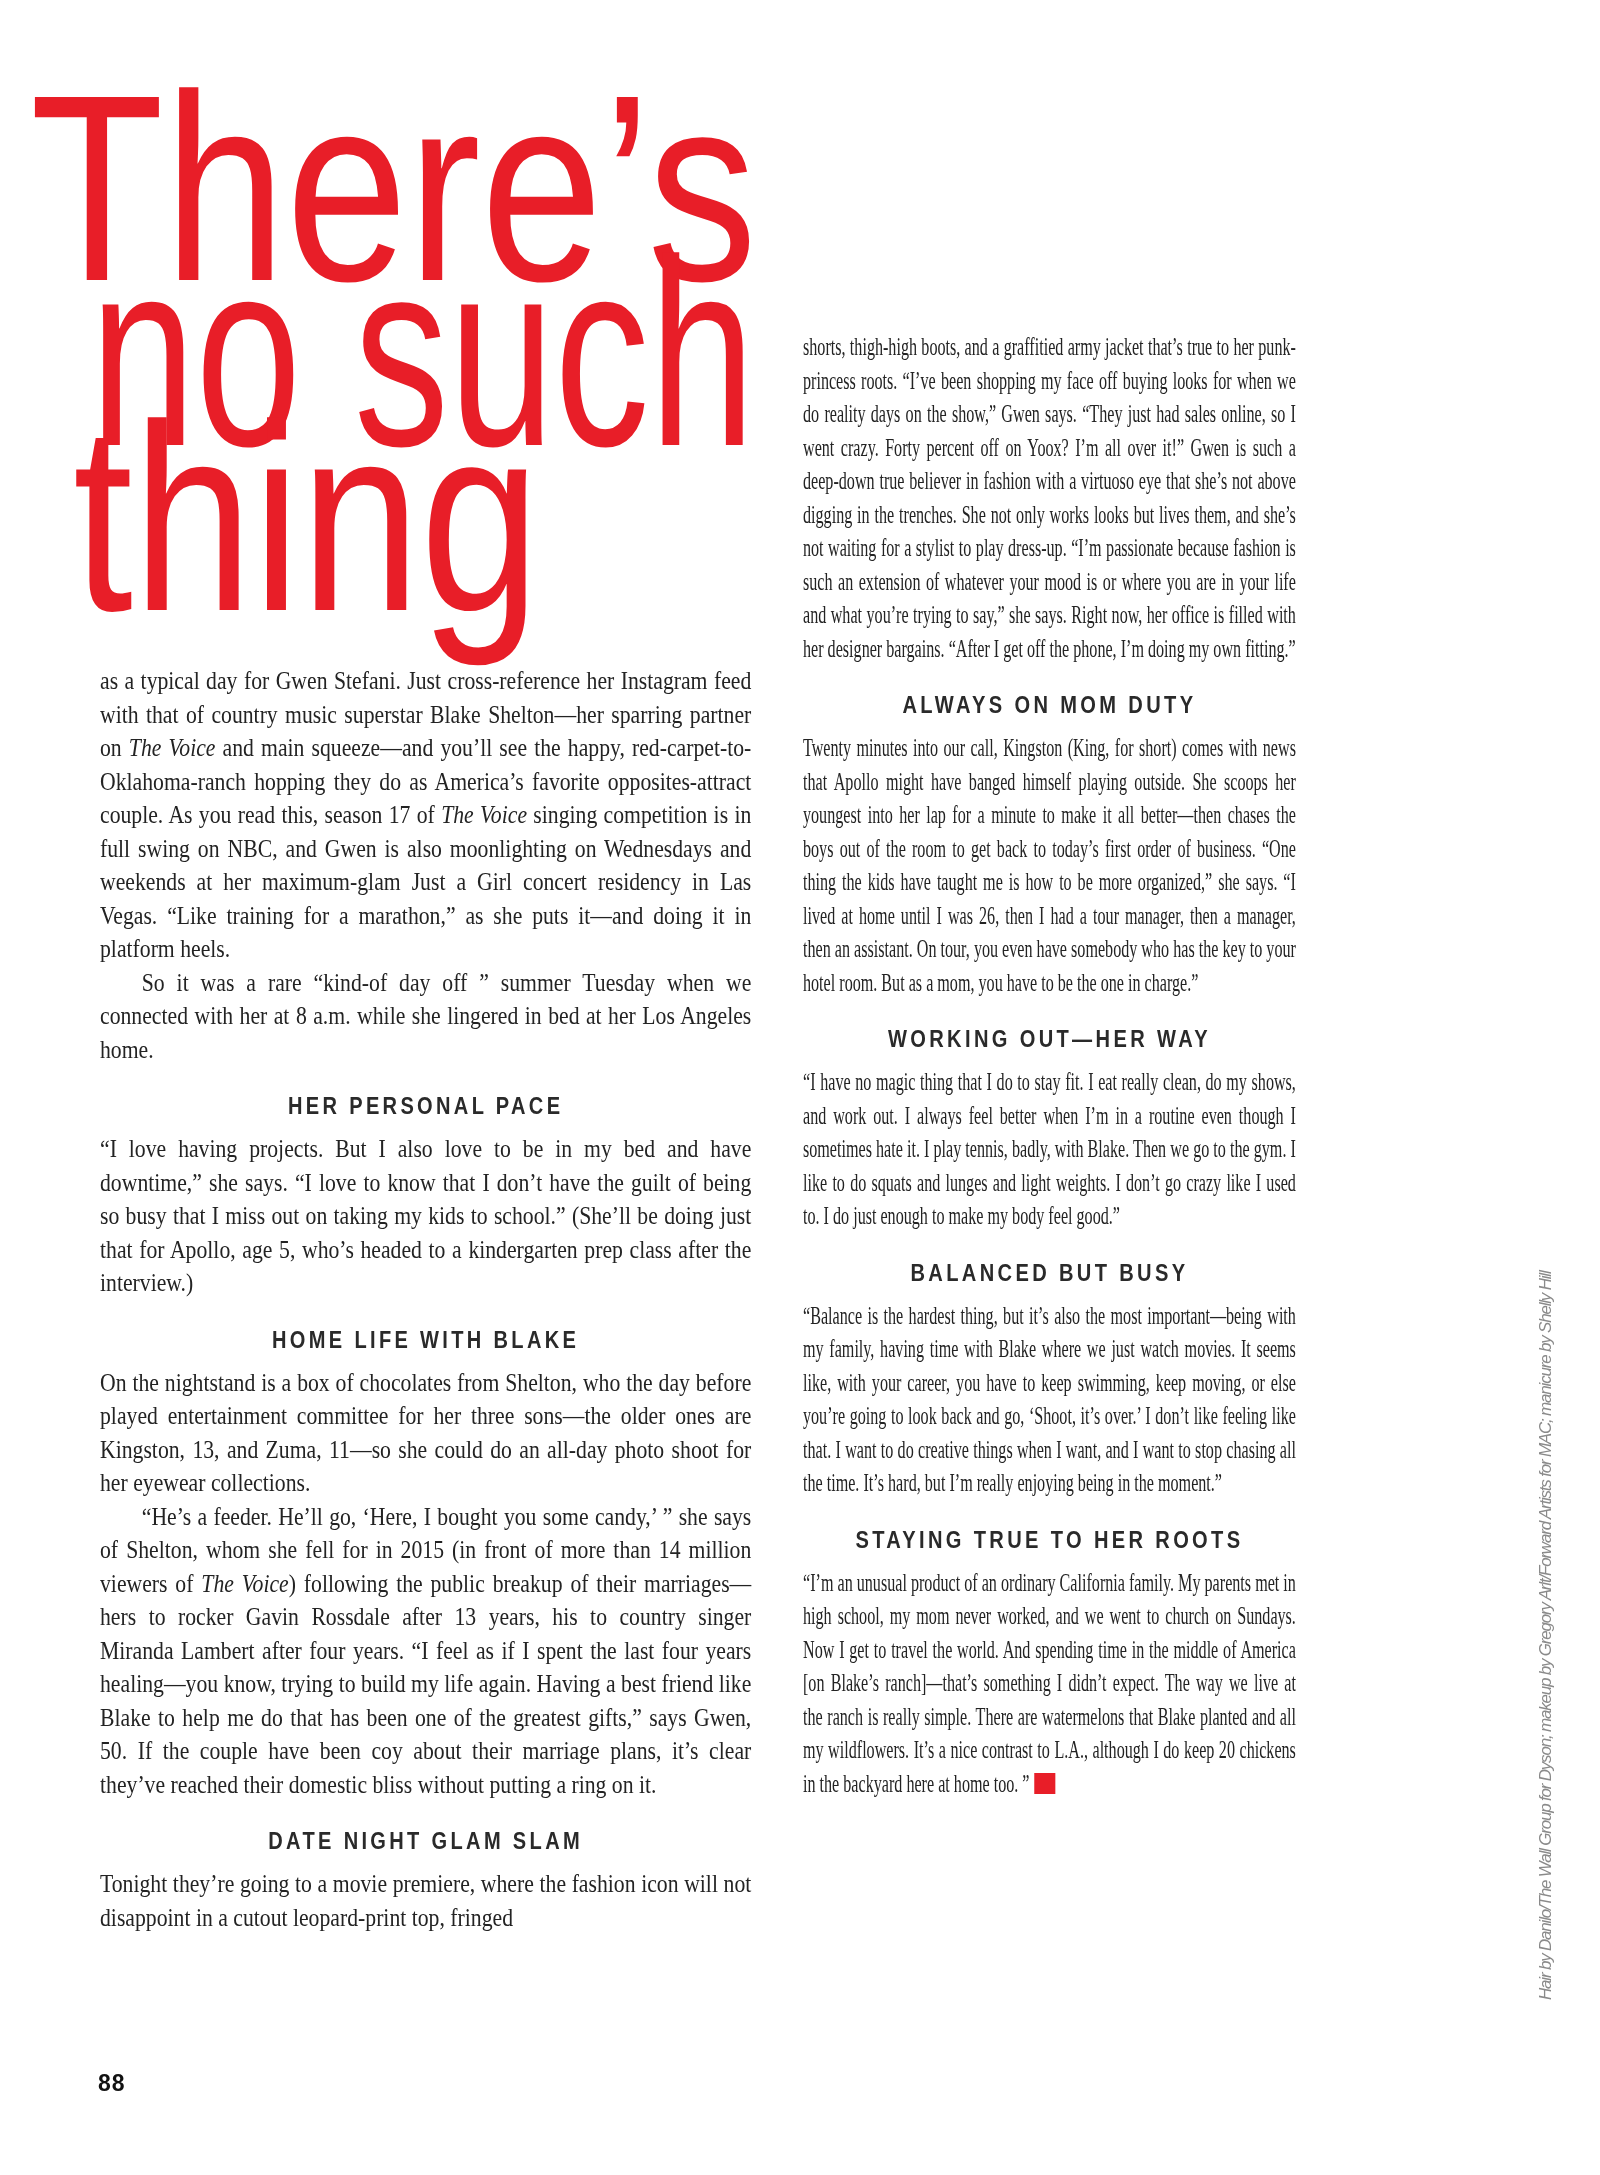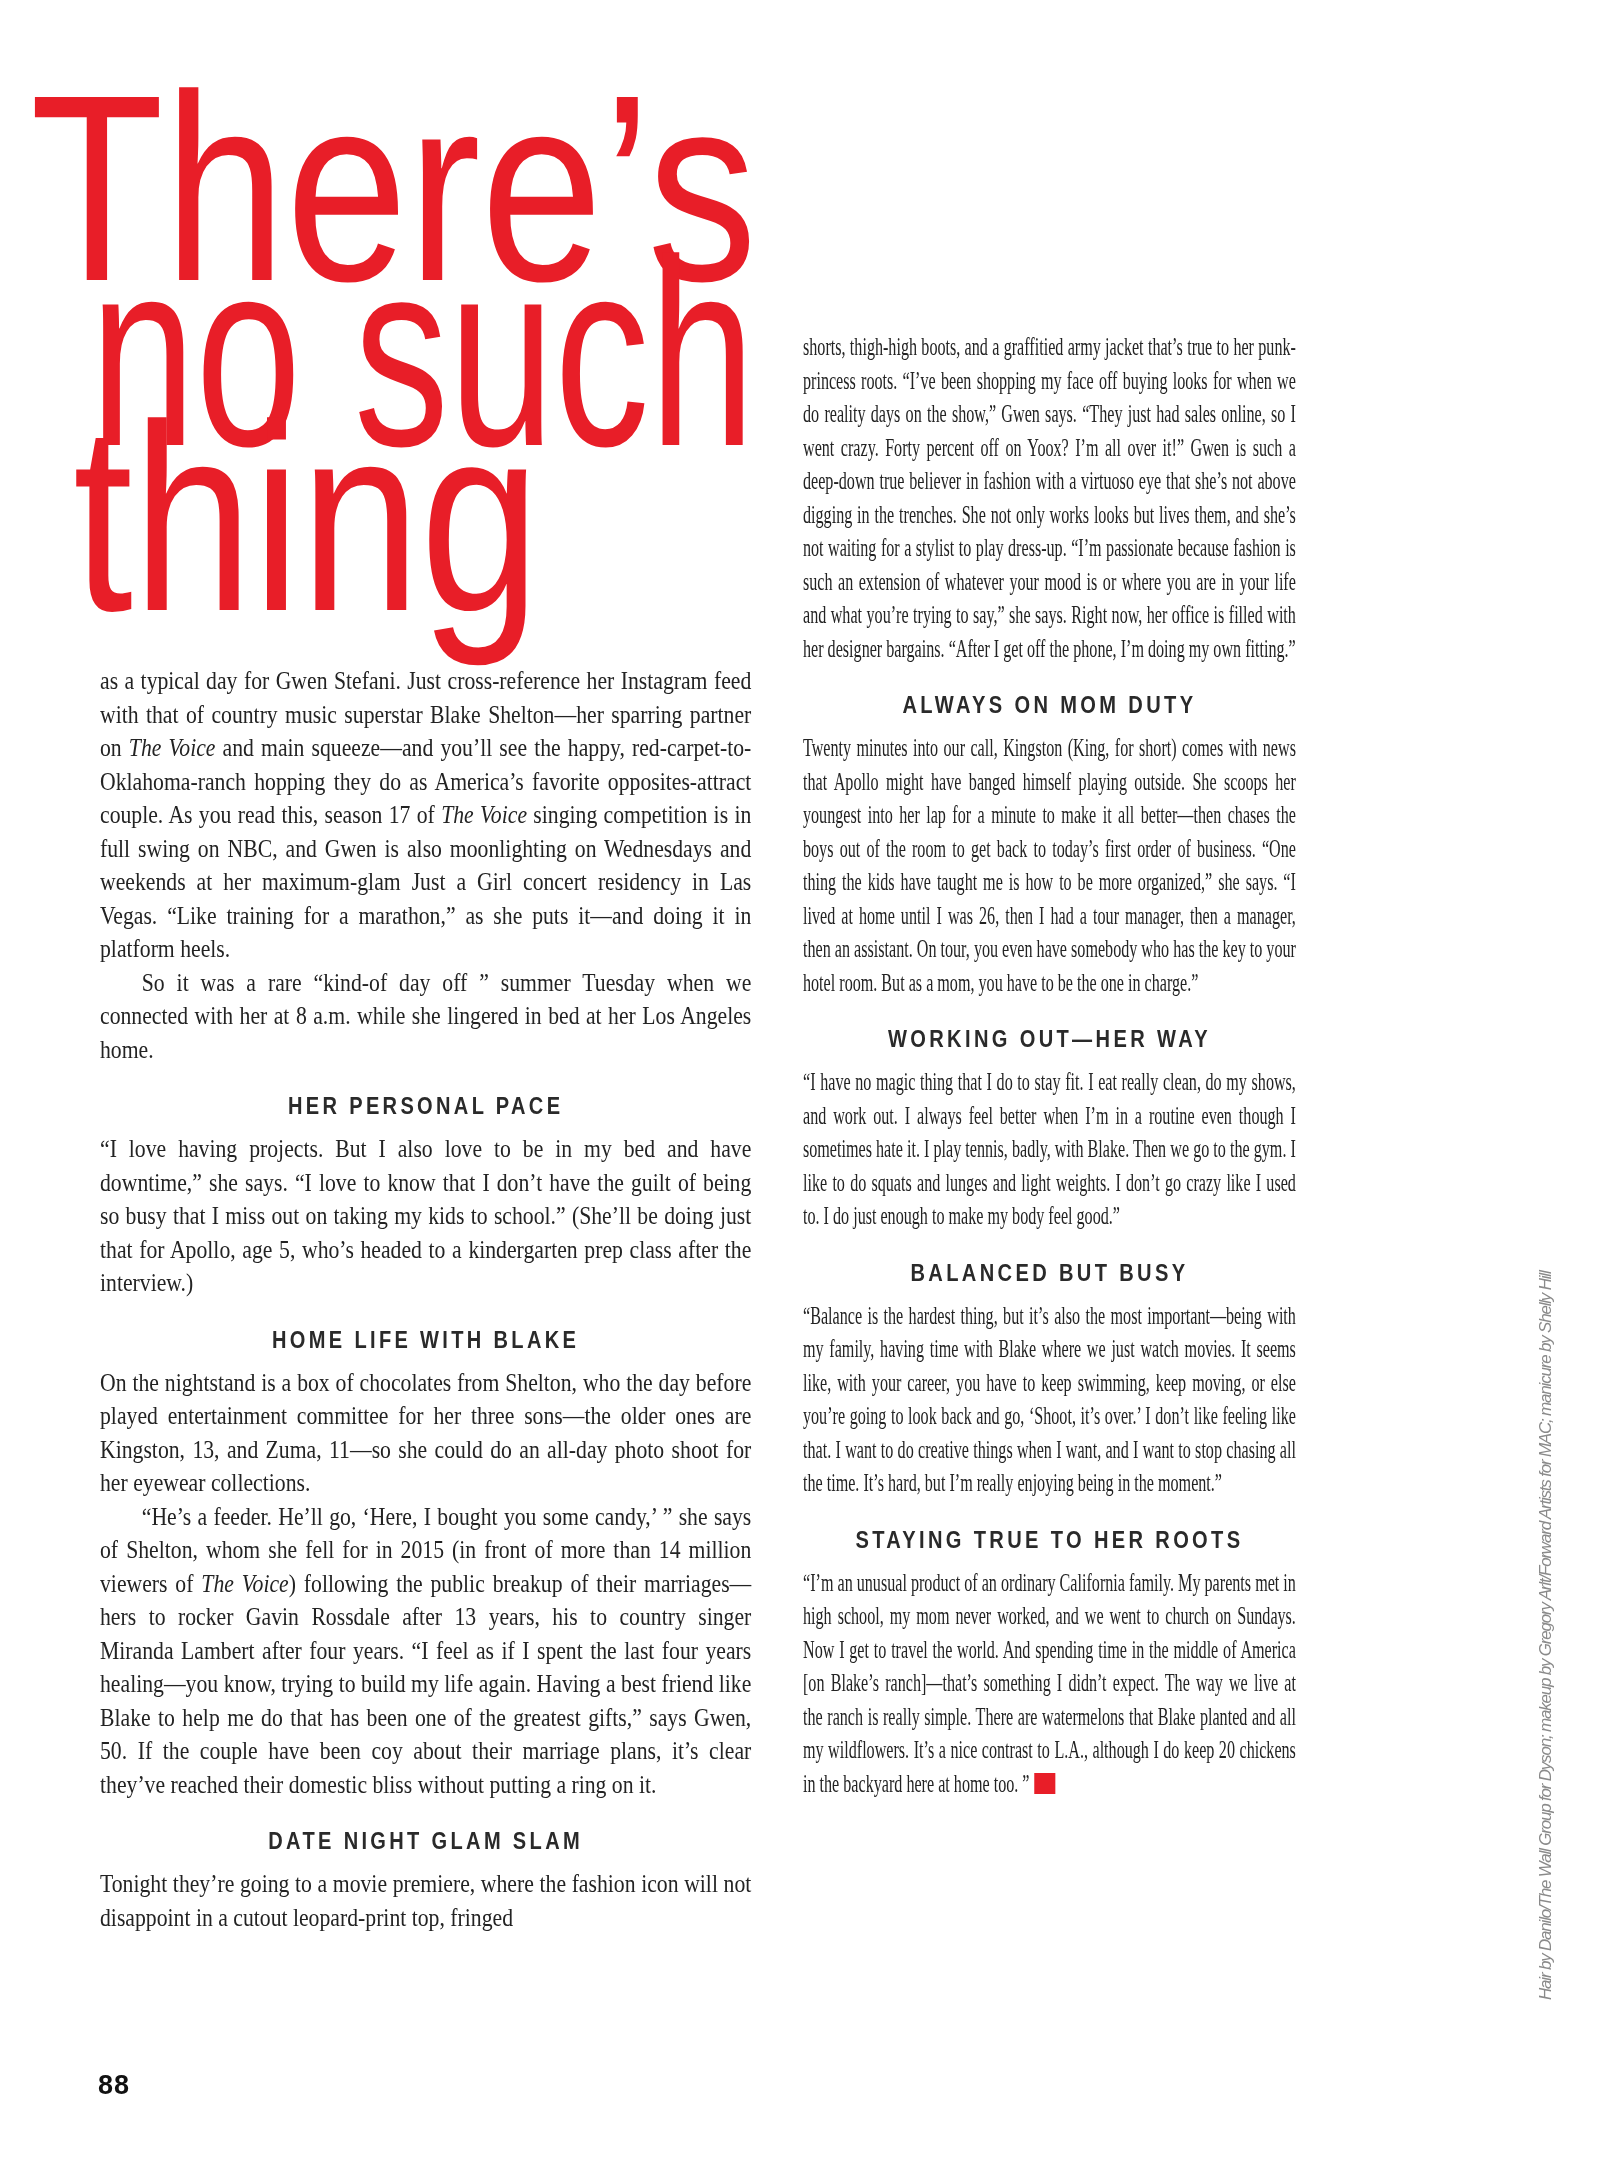--- a/index.html
+++ b/index.html
@@ -34,21 +34,21 @@
   .credit{
     position:absolute;width:720px;left:1186px;top:1630px;
     transform:rotate(-90deg);transform-origin:center;
     font-family:"Liberation Sans", sans-serif;font-style:italic;
     font-size:17px;letter-spacing:-1.2px;color:#8a8a8a;
     white-space:nowrap;text-align:left;
   }
   .page-number{
     position:absolute;left:98px;top:2070px;
     font-family:"Liberation Sans", sans-serif;font-weight:bold;
-    font-size:27px;color:#111;letter-spacing:1px;
+    font-size:23px;color:#111;letter-spacing:1px;
   }
 </style>
 </head>
 <body>
 
 <div class="page">
 
   <svg class="headline-svg" width="745" height="625" viewBox="0 0 745 625">
     <text x="2" y="222" textLength="727" lengthAdjust="spacingAndGlyphs" fill="#e81e28">There’s</text>
     <text x="62" y="387" textLength="665" lengthAdjust="spacingAndGlyphs" fill="#e81e28">no such</text>

